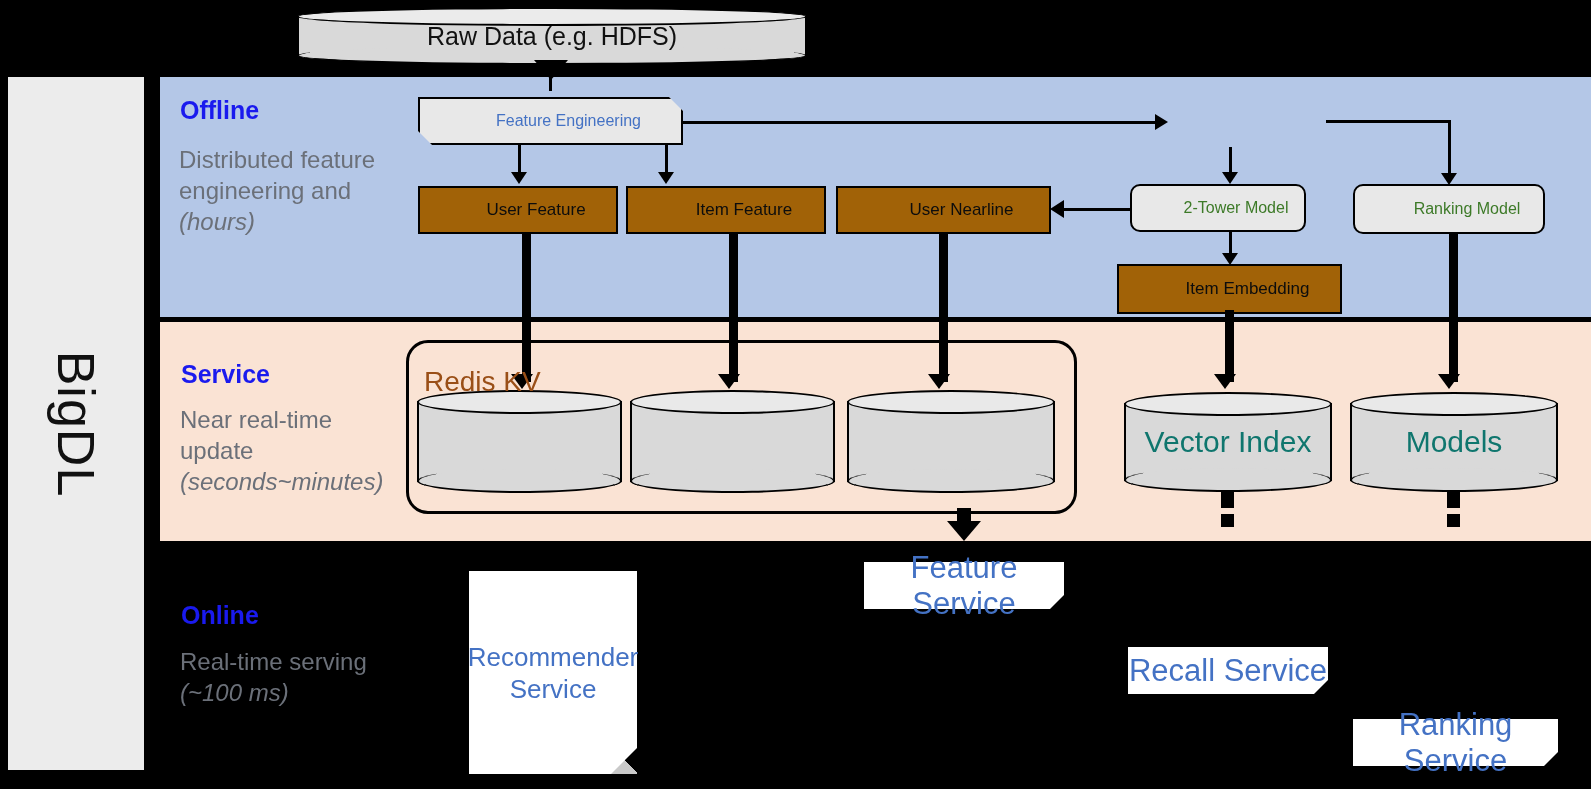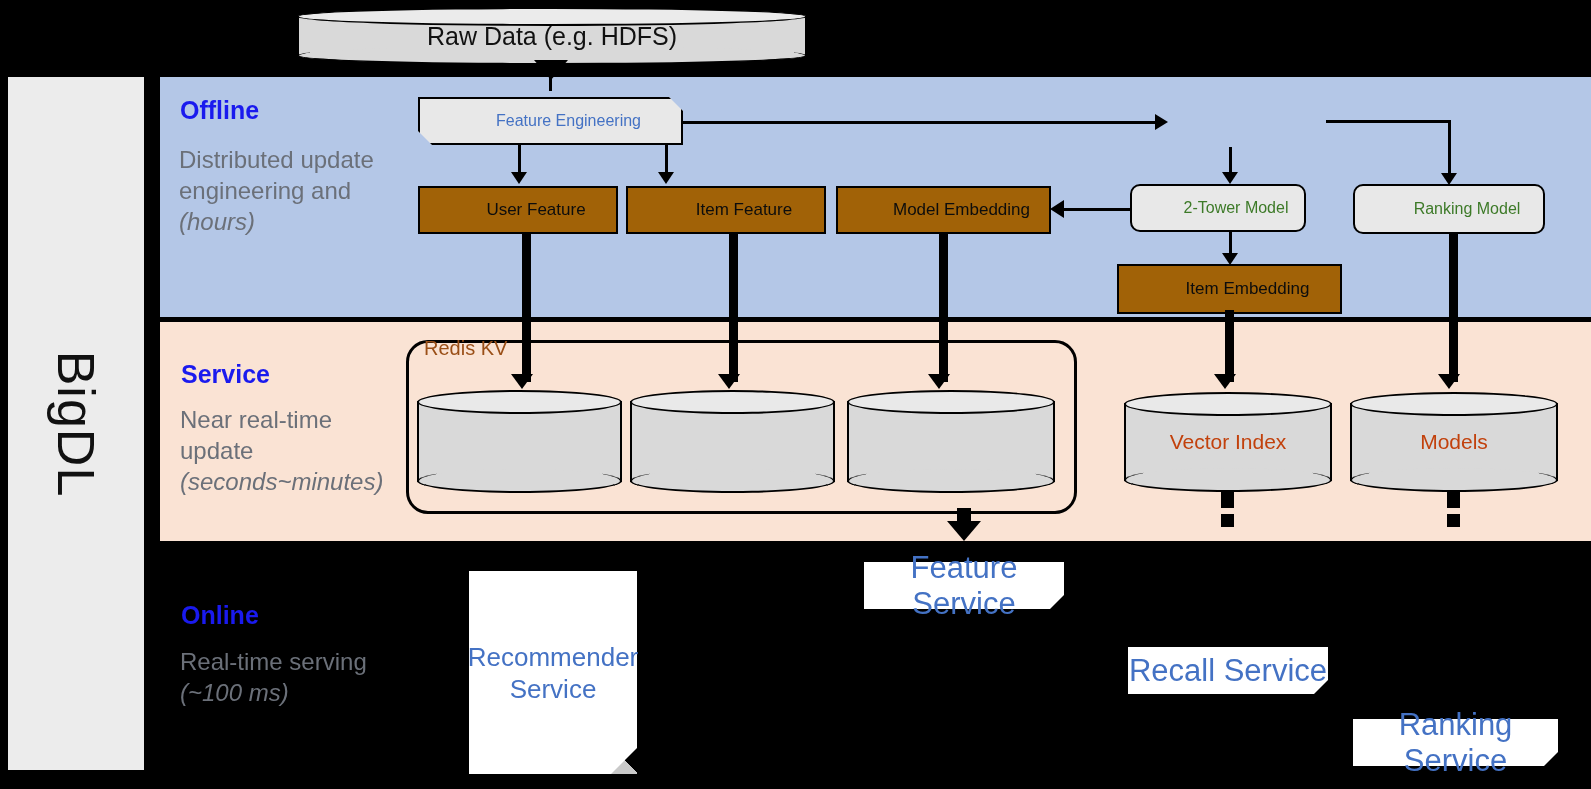--- a/index.html
+++ b/index.html
@@ -44,33 +44,33 @@
 
   
   .cyl{position:absolute;}
   .cyl .body{position:absolute;left:0;right:0;top:11px;bottom:11px;
       background:#d9d9d9;border-left:2.5px solid #000;border-right:2.5px solid #000;}
   .cyl .top{position:absolute;left:0;right:0;top:0;height:24px;border-radius:50%;
       background:#e9e9e9;border:2.5px solid #000;box-sizing:border-box;}
   .cyl .bot{position:absolute;left:0;right:0;bottom:0;height:24px;border-radius:50%;
       background:#d9d9d9;border:2.5px solid #000;border-top:none;box-sizing:border-box;}
   .cyl .lbl{position:absolute;left:0;right:0;top:50%;transform:translateY(-50%);
-      text-align:center;font-size:21px;color:#c2410c;z-index:3;}
+      text-align:center;font-size:30px;color:#0f766e;z-index:3;}
 
   
   #rawdata{position:absolute;left:297px;top:7px;width:510px;height:58px;}
   #rawdata .body{top:9px;bottom:9px;background:#d9d9d9;border-left:2.5px solid #000;border-right:2.5px solid #000;}
   #rawdata .top{height:19px;background:#ebebeb;border:2.5px solid #000;border-radius:50%;}
   #rawdata .bot{height:19px;background:#d9d9d9;border:2.5px solid #000;border-top:none;border-radius:50%;}
   #rawdata .lbl{color:#111;font-size:25px;}
 
   
   #rediskv{position:absolute;left:406px;top:340px;width:665px;height:168px;
      border:3px solid #000;border-radius:22px;background:transparent;}
-  #rediskv-label{position:absolute;left:424px;top:337px;font-size:20px;color:#9a4f17;z-index:4;}
+  #rediskv-label{position:absolute;left:424px;top:366px;font-size:28px;color:#9a4f17;z-index:4;}
 
   
   .vline{position:absolute;background:#000;}
   .thin{width:2.5px;}
   .thick{width:9px;}
   .hline{position:absolute;background:#000;height:2.5px;}
   .arrow-down{position:absolute;width:0;height:0;border-left:11px solid transparent;
       border-right:11px solid transparent;border-top:15px solid #000;}
   .arrow-down.sm{border-left-width:8px;border-right-width:8px;border-top-width:12px;}
   .arrow-down.big{border-left-width:17px;border-right-width:17px;border-top-width:20px;}
@@ -101,21 +101,21 @@
 
   <div class="band" id="band-offline"></div>
   <div class="band" id="band-nearline"></div>
   <div class="band" id="band-online"></div>
 
   <div id="sidebar">
     <div id="sidebar-label">BigDL</div>
   </div>
 
   <div class="band-head" style="left:180px;top:96px;">Offline</div>
-  <div class="band-sub" style="left:179px;top:144px;width:200px;"><span>Distributed update engineering and </span><i>(hours)</i></div>
+  <div class="band-sub" style="left:179px;top:144px;width:200px;"><span>Distributed feature engineering and </span><i>(hours)</i></div>
 
   <div class="band-head" style="left:181px;top:360px;">Service</div>
   <div class="band-sub" style="left:180px;top:404px;width:225px;"><span>Near real-time update </span><i>(seconds~minutes)</i></div>
 
   <div class="band-head" style="left:181px;top:601px;text-align:center;">Online</div>
   <div class="band-sub" style="left:180px;top:646px;width:205px;"><span>Real-time serving </span><i>(~100 ms)</i></div>
 
   <div class="cyl" id="rawdata">
     <div class="body"></div>
     <div class="bot"></div>
@@ -146,21 +146,21 @@
   <div class="vline thin" style="left:1448px;top:120px;height:60px;"></div>
   <div class="arrow-down sm" style="left:1441px;top:173px;"></div>
 
   <div class="node gray-box" style="left:418px;top:186px;width:200px;height:48px;">
     <span>User Feature</span>
   </div>
   <div class="node gray-box" style="left:626px;top:186px;width:200px;height:48px;">
     <span>Item Feature</span>
   </div>
   <div class="node gray-box" style="left:836px;top:186px;width:215px;height:48px;">
-    <span>Model Embedding</span>
+    <span>User Nearline</span>
   </div>
 
   <div class="node round-box" style="left:1130px;top:184px;width:176px;height:48px;">
     <span class="green-txt">2-Tower Model</span>
   </div>
   <div class="node round-box" style="left:1353px;top:184px;width:192px;height:50px;">
     <span class="green-txt">Ranking Model</span>
   </div>
 
   <div class="hline" style="left:1063px;top:208px;width:68px;"></div>

